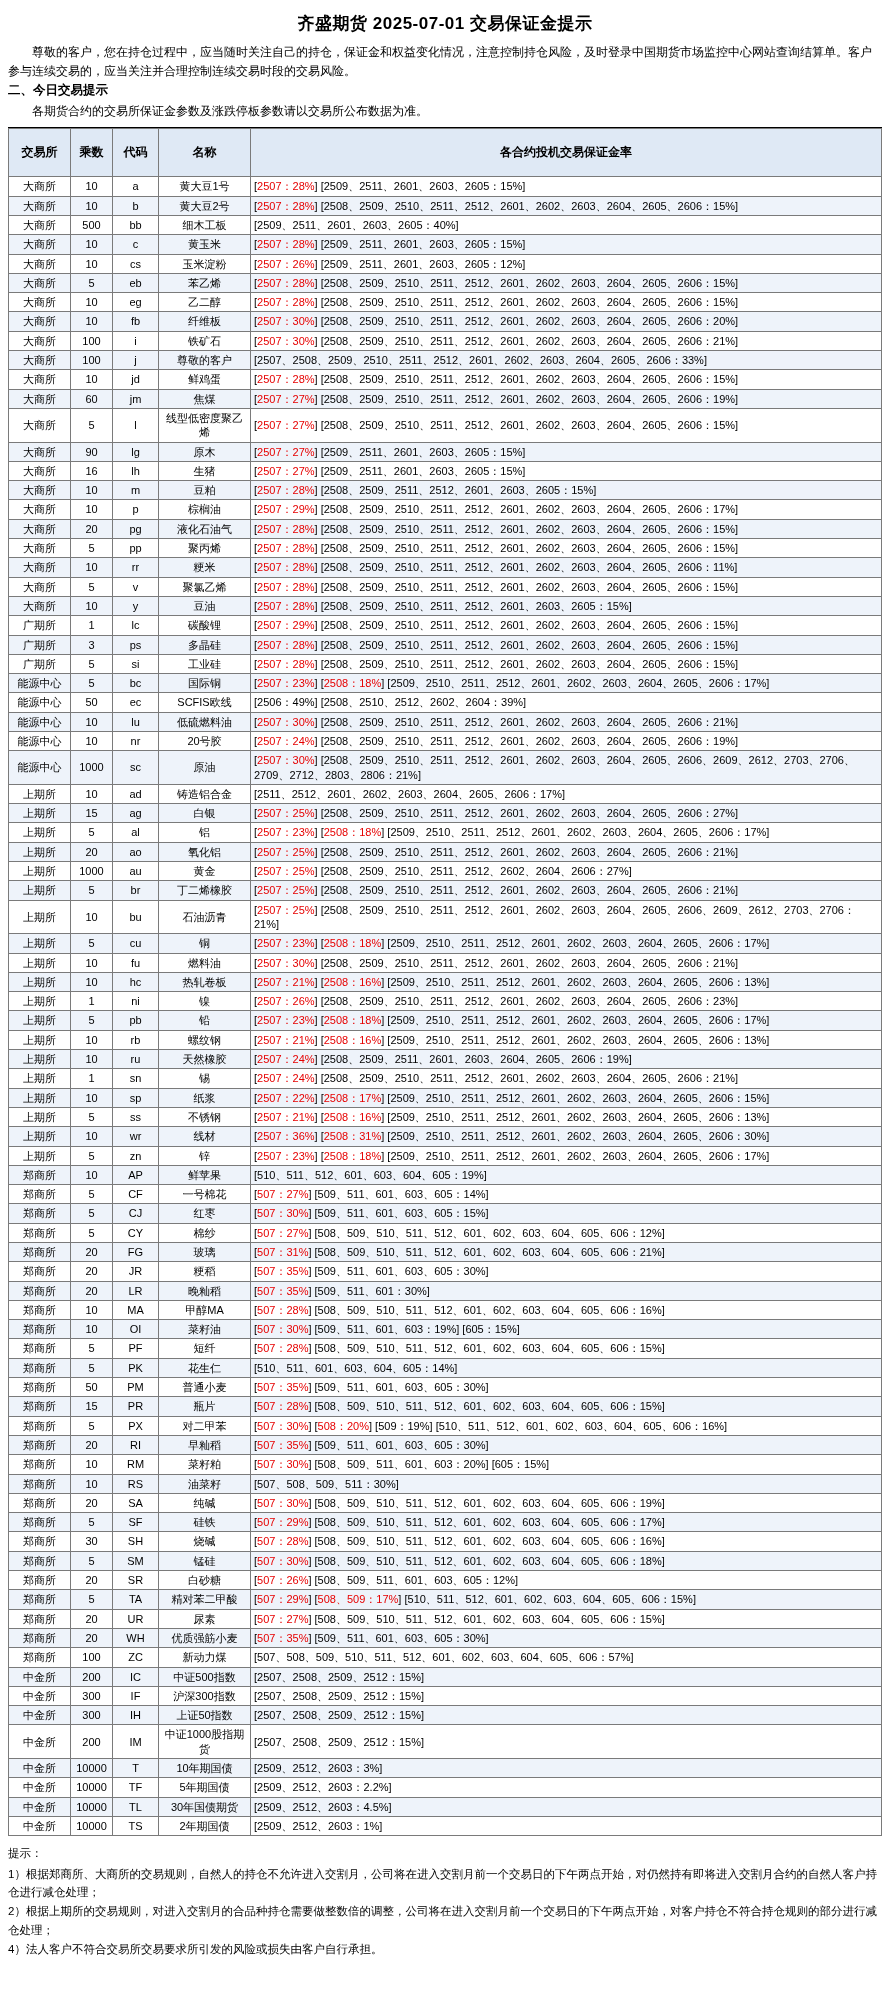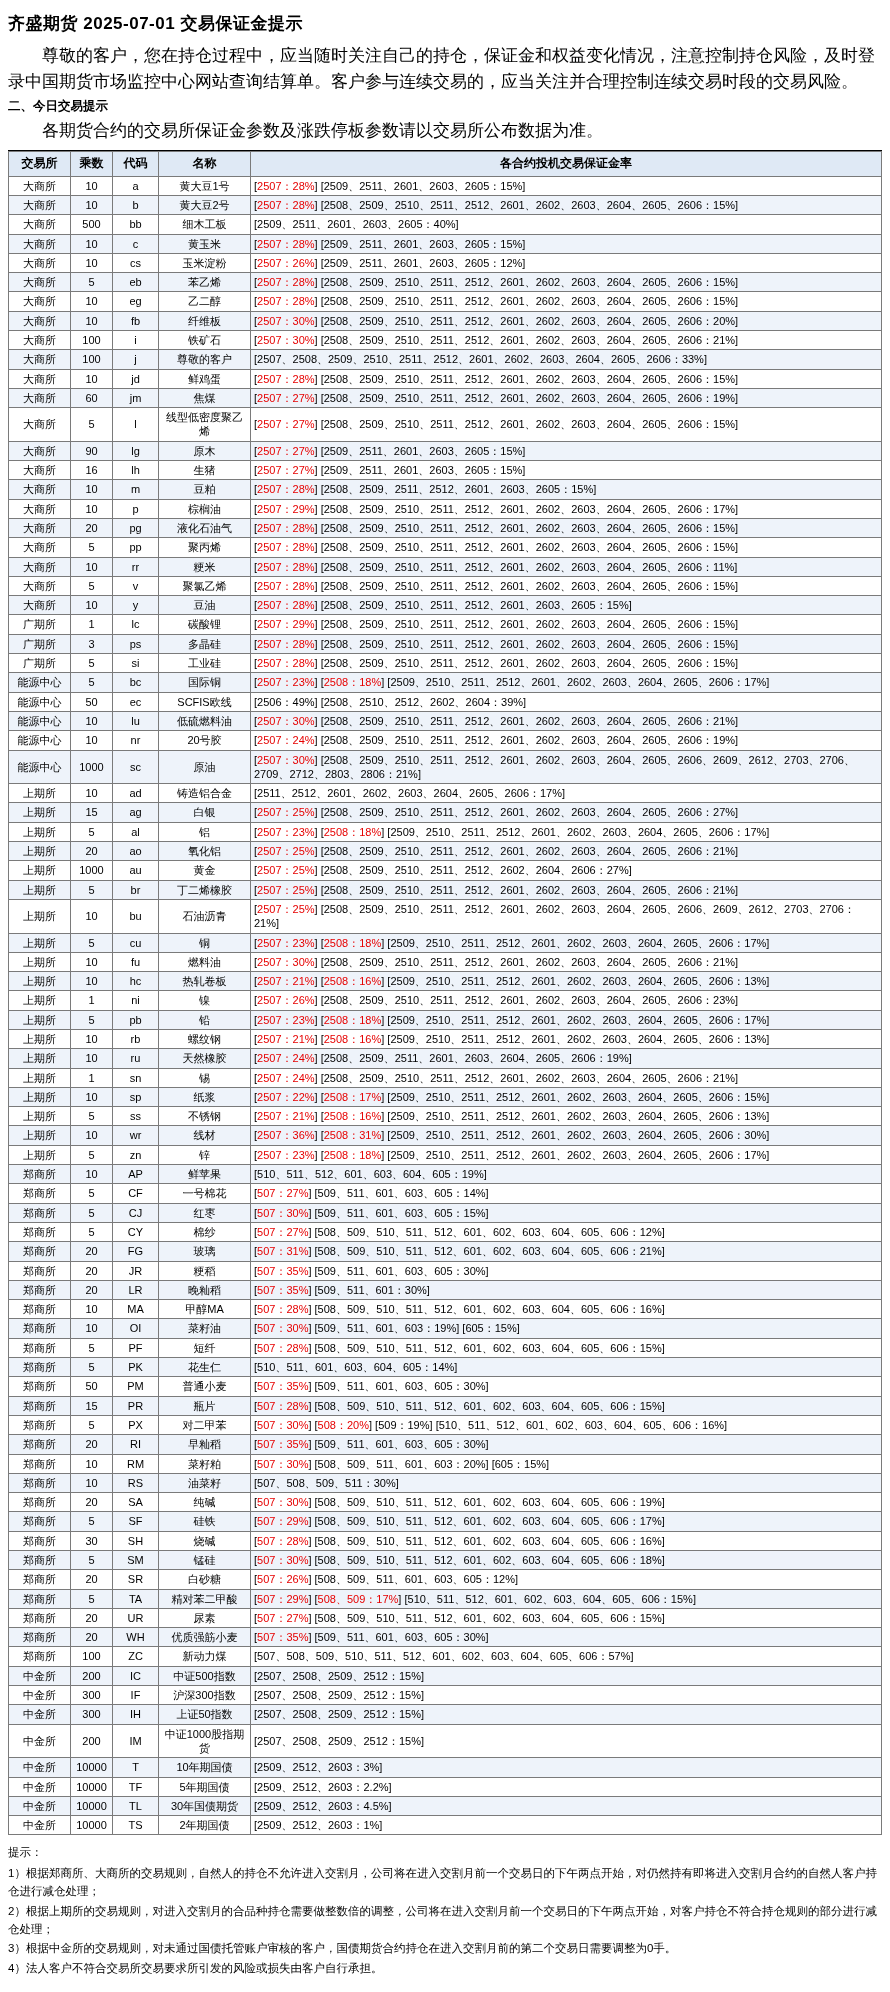--- a/index.html
+++ b/index.html
@@ -10,32 +10,33 @@
     font-family: "Liberation Sans", "DejaVu Sans", sans-serif;
     font-size: 12px;
     color: #000;
   }
   .page {
     width: 890px;
     margin: 0 auto;
     padding: 6px 8px 10px 8px;
   }
   .title {
+    text-align: center;
     font-size: 17px;
     font-weight: bold;
     padding: 6px 0 8px 0;
     letter-spacing: 0.5px;
   }
   .sec-head {
     font-size: 12.5px;
     font-weight: bold;
     margin: 2px 0 3px 0;
   }
   .para {
-    font-size: 17px;
+    font-size: 12px;
     line-height: 1.55;
     text-indent: 2em;
     margin: 0 0 2px 0;
   }
   .red { color: #e60000; }
   .sep {
     border: 0;
     border-top: 1px solid #000;
     margin: 6px 0 0 0;
   }
@@ -49,21 +50,21 @@
     border: 1px solid #7a7a7a;
     padding: 2px 3px;
     vertical-align: middle;
     line-height: 1.3;
   }
   table.mt thead th {
     background: #dfe9f5;
     font-weight: bold;
     text-align: center;
     font-size: 12px;
-    padding: 4px 3px;
+    padding: 16px 3px;
   }
   .c-exch { width: 62px; text-align: center; }
   .c-lot  { width: 42px; text-align: center; }
   .c-code { width: 46px; text-align: center; }
   .c-name { width: 92px; text-align: center; }
   .c-rate { text-align: left; padding-left: 5px; }
   tr.alt td { background: #eef3fa; }
   tr.plain td { background: #ffffff; }
   .notes {
     margin-top: 8px;
@@ -683,18 +684,17 @@
           <td class="c-name">2年期国债</td>
           <td class="c-rate">[2509、2512、2603：1%]</td>
         </tr>
       </tbody>
   </table>
 
   <div class="notes">
     <div class="nt-head">提示：</div>
     <p>1）根据郑商所、大商所的交易规则，自然人的持仓不允许进入交割月，公司将在进入交割月前一个交易日的下午两点开始，对仍然持有即将进入交割月合约的自然人客户持仓进行减仓处理；</p>
     <p>2）根据上期所的交易规则，对进入交割月的合品种持仓需要做整数倍的调整，公司将在进入交割月前一个交易日的下午两点开始，对客户持仓不符合持仓规则的部分进行减仓处理；</p>
-    <p>3）根据中金所的交易规则，对未通过国债托管账户审核的客户，国债期货合约持仓在进入交割月前的第二个交易日需要调整为0手。</p>
     <p>4）法人客户不符合交易所交易要求所引发的风险或损失由客户自行承担。</p>
 
   </div>
 
 </div>
 
 </body></html>

